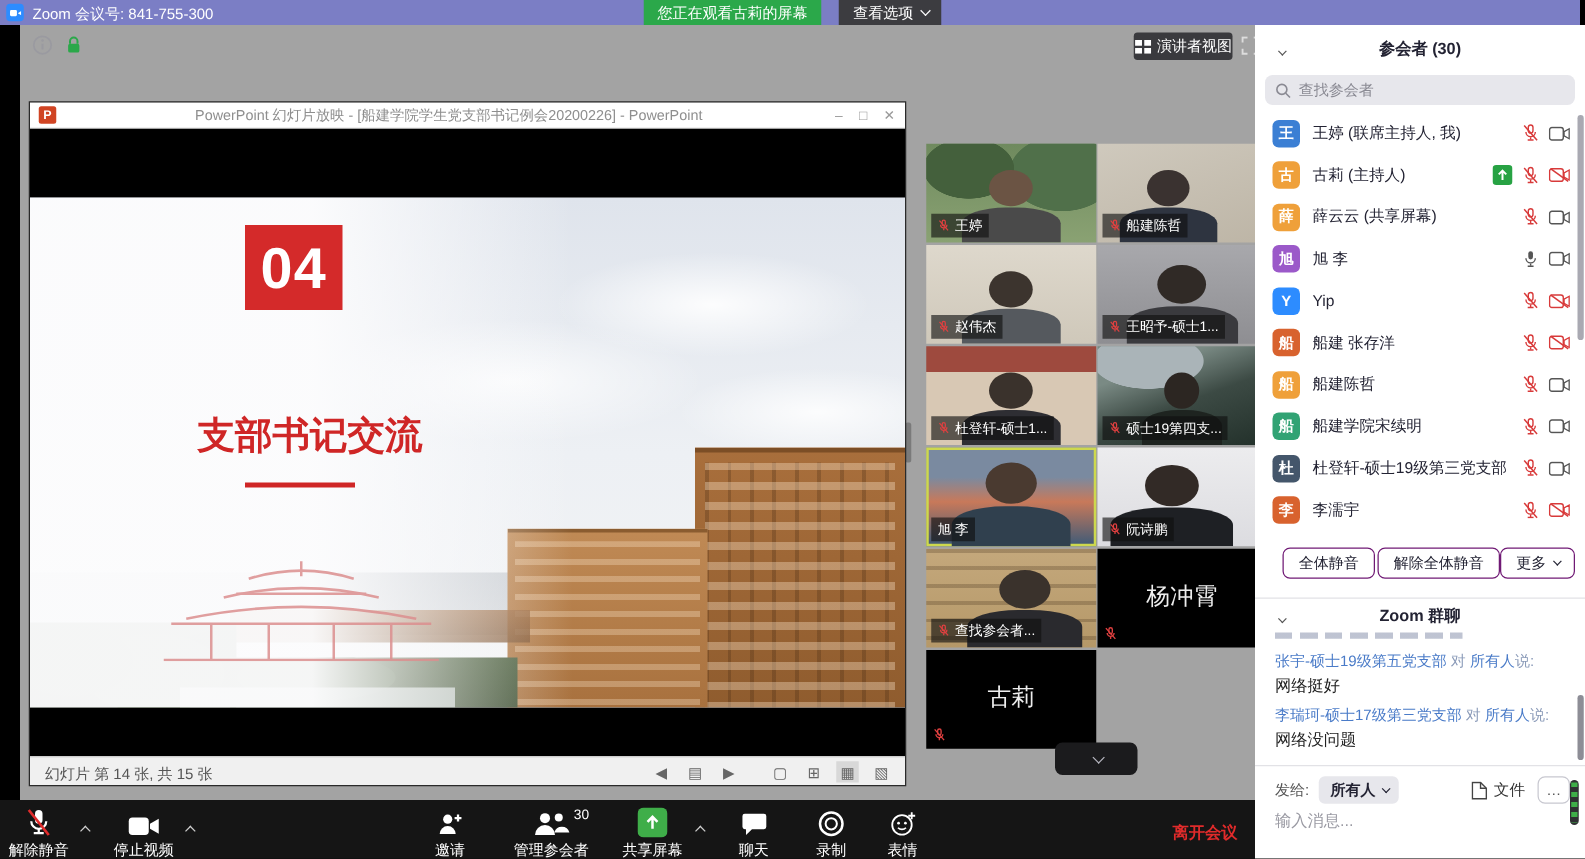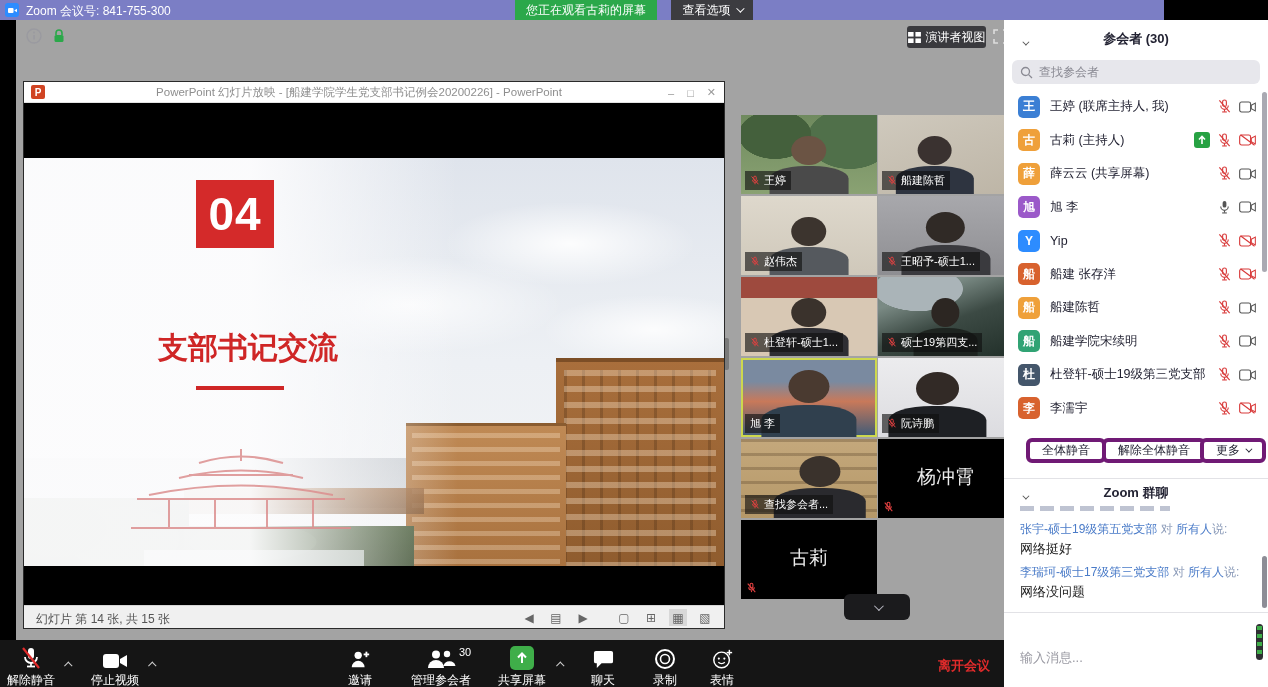--- a/index.html
+++ b/index.html
@@ -1,21 +1,21 @@
 <!DOCTYPE html>
 <html><head>
 <meta charset="utf-8">
 <style>
   * { margin:0; padding:0; box-sizing:border-box; }
   html,body { width:1268px; height:687px; overflow:hidden; }
   body { font-family:"Liberation Sans","DejaVu Sans",sans-serif; background:#000; }
   #app { position:relative; width:1268px; height:687px; background:#000; overflow:hidden; }
 
   
-  .topbar { position:absolute; left:0; top:0; width:1164px; height:20px; background:#7b7ec5; display:flex; align-items:center; }
+  .topbar { position:absolute; left:0; top:0; width:1264px; height:20px; background:#7b7ec5; display:flex; align-items:center; }
   .topbar-cam { position:absolute; left:5px; top:3px; width:14px; height:14px; background:#2d8cff; border-radius:3px; display:flex; align-items:center; justify-content:center; }
   .topbar-text { position:absolute; left:26px; top:3px; color:#fff; font-size:12px; white-space:nowrap; }
   .watch-banner { position:absolute; left:515px; top:0; width:142px; height:20px; background:#2ba84a; color:#fff; font-size:12px; display:flex; align-items:center; justify-content:center; }
   .view-opts { position:absolute; left:671px; top:0; width:82px; height:20px; background:#3c3c40; color:#fff; font-size:12px; display:flex; align-items:center; justify-content:center; gap:5px; cursor:pointer; }
   .chev { display:inline-block; width:6px; height:6px; border-right:1.5px solid currentColor; border-bottom:1.5px solid currentColor; transform:rotate(45deg) translateY(-2px); }
   .chev-up { transform:rotate(-135deg) translateY(-1px); }
 
   
   .stage { position:absolute; left:16px; top:20px; width:1004px; height:620px; background:#a3a3a3; }
   .stage-topleft { position:absolute; left:10px; top:8px; display:flex; gap:10px; align-items:center; }
@@ -91,21 +91,21 @@
   .sec-chev .chev { width:5px; height:5px; border-color:#555; }
   .search-box { position:absolute; left:8px; top:40px; width:248px; height:24px; background:#e7e7ec; border-radius:6px; display:flex; align-items:center; padding:0 8px; gap:6px; }
   .search-box input { border:none; outline:none; background:transparent; font-size:12px; color:#333; width:100%; font-family:inherit; }
   .search-box input::placeholder { color:#8a8a93; }
   .plist { position:absolute; left:0; top:70px; width:264px; }
   .p-row { height:33.5px; display:flex; align-items:center; padding:0 12px 0 14px; cursor:pointer; }
   .p-av { width:22px; height:22px; border-radius:5px; color:#fff; font-size:12px; font-weight:bold; display:flex; align-items:center; justify-content:center; flex:0 0 22px; }
   .p-name { font-size:12.5px; color:#232333; margin-left:10px; flex:1; white-space:nowrap; overflow:hidden; }
   .p-icons { display:flex; align-items:center; gap:7px; }
   .list-scroll { position:absolute; left:258px; top:72px; width:5px; height:180px; background:#a9a9b2; border-radius:3px; }
-  .pbtn { height:25px; border:4px solid #701a75; border-radius:6px; background:#fff; color:#232333; font-size:12px; display:flex; align-items:center; justify-content:center; padding:0 12px; cursor:pointer; gap:5px; }
+  .pbtn { height:25px; border:1px solid #701a75; border-radius:6px; background:#fff; color:#232333; font-size:12px; display:flex; align-items:center; justify-content:center; padding:0 12px; cursor:pointer; gap:5px; }
   .pbtn .chev { width:5px; height:5px; }
   .pb1 { position:absolute; left:22px; top:418px; }
   .pb2 { position:absolute; left:98px; top:418px; }
   .pb3 { position:absolute; left:196px; top:418px; }
   .panel-divider { position:absolute; left:0; top:458px; width:264px; border-top:1px solid #e2e2e6; }
   .chat-clip { position:absolute; left:16px; top:486px; width:150px; height:5px; overflow:hidden; opacity:.55;
     background:repeating-linear-gradient(90deg,#8a93ad 0 14px, transparent 14px 20px); }
   .msg { position:absolute; left:16px; width:232px; }
   .msg-head { font-size:12px; line-height:15px; }
   .sender { color:#4a7bc8; }
@@ -645,20 +645,37 @@
       <div class="msg-head"><span class="sender">张宇-硕士19级第五党支部</span> <span class="conn">对</span> <span class="sender">所有人</span><span class="conn">说:</span></div>
       <div class="msg-body">网络挺好</div>
     </div>
     <div class="msg" style="top:545px">
       <div class="msg-head"><span class="sender">李瑞珂-硕士17级第三党支部</span> <span class="conn">对</span> <span class="sender">所有人</span><span class="conn">说:</span></div>
       <div class="msg-body">网络没问题</div>
     </div>
     <div class="chat-scroll"></div>
 
     <div class="chat-footer-divider"></div>
+    <div class="sendto-row">
+      <span class="sendto-label">发给:</span>
+      <span class="recipient-pill">
+          <span>所有人</span>
+          <span class="chev"></span>
+        </span>
+      <span class="file-btn">
+        <span>
+            <svg width="13" height="15" viewBox="0 0 14 16">
+              <path d="M1 1 h7 l5 5 v9 h-12 z" stroke="#444" stroke-width="1.2" fill="none"></path>
+              <path d="M8 1 v5 h5" stroke="#444" stroke-width="1.2" fill="none"></path>
+            </svg>
+          </span>
+        <span>文件</span>
+      </span>
+      <span class="chat-more-btn">…</span>
+    </div>
     <div class="chat-input">
       <input placeholder="输入消息..." style="">
     </div>
   </div>
   <div class="input-scroll"></div>
 
   <div class="toolbar">
     <div class="tb-item" style="left:0;width:62px">
       <div class="tb-icon">
         <svg width="22" height="24" viewBox="0 0 22 24">

